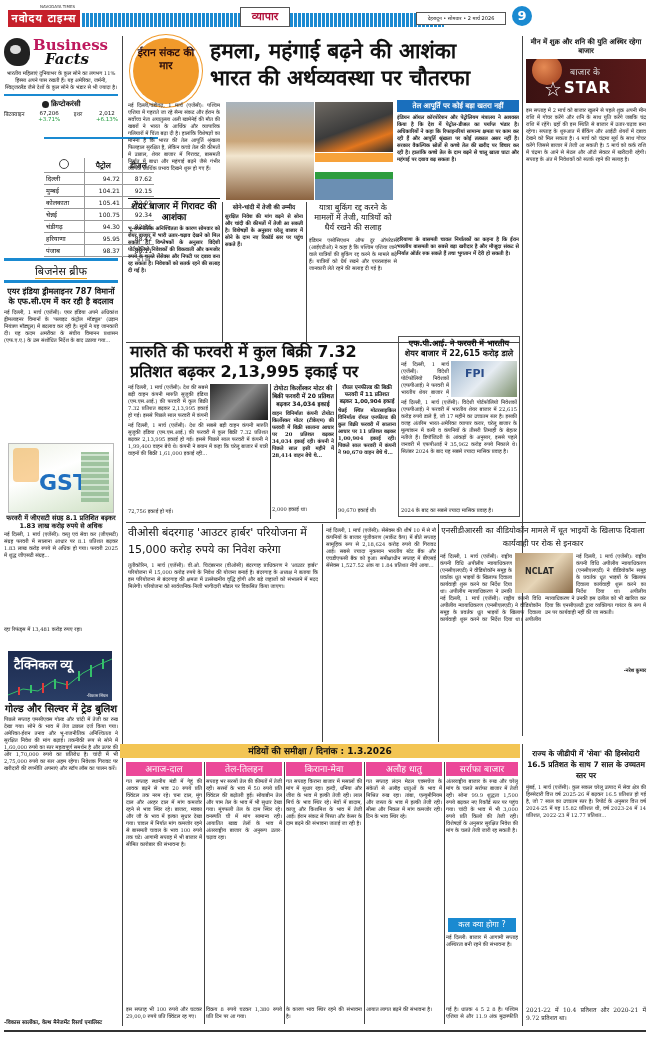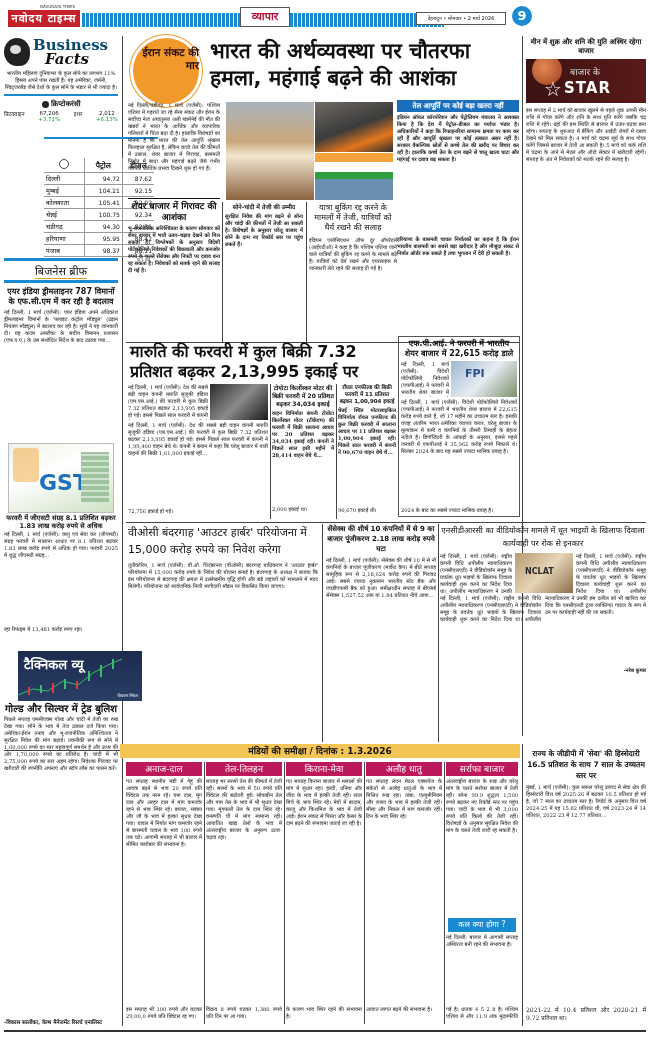--- a/index.html
+++ b/index.html
@@ -14,40 +14,40 @@
   .masthead { top: 4px; left: 4px; width: 642px; height: 26px; }
   .mast-logo { position:absolute; left:4px; top:6px; width:72px; height:17px; background:#c6202b; color:#fff; font-weight:bold; font-size:11px; line-height:17px; text-align:center; letter-spacing:1px; }
   .mast-logo-small { position:absolute; left:36px; top:0px; font-size:4px; color:#333; }
   .mast-stripes { position:absolute; left:78px; top:9px; width:362px; height:14px;
     background: repeating-linear-gradient(90deg, #1a8ad1 0 3px, #fff 3px 4px); }
   .mast-section { position:absolute; left:236px; top:3px; width:50px; height:20px; background:#fff; border:1px solid #555; color:#b0103a; font-weight:bold; font-size:11px; text-align:center; line-height:18px; }
   .mast-date { position:absolute; left:412px; top:8px; width:90px; height:13px; border:1px solid #555; background:#fff; font-size:5px; line-height:11px; text-align:center; }
   .mast-page { position:absolute; left:508px; top:2px; width:20px; height:20px; border-radius:50%; background:#1a8ad1; color:#fff; font-weight:bold; font-size:13px; text-align:center; line-height:20px; }
 
   
-  .bf-title1 { color:#0c4a6e; font-family:"DejaVu Serif", serif; font-weight:bold; font-size:15px; }
+  .bf-title1 { color:#be185d; font-family:"DejaVu Serif", serif; font-weight:bold; font-size:15px; }
   .bf-title2 { font-family:"DejaVu Serif", serif; font-style:italic; font-weight:bold; font-size:15px; color:#111; }
   .fuel-table { border-collapse: collapse; font-size:6px; width:110px; }
   .fuel-table td, .fuel-table th { border-bottom: 1px solid #999; padding: 1px 2px; }
   .fuel-table th { font-weight:bold; font-size:7.5px; text-align:center; border-left:1px solid #999; }
   .fuel-table td.city { font-size:6.5px; }
   .fuel-table td.num { text-align:right; border-left:1px solid #999; }
 
   .section-head { font-size:11px; font-weight:normal; text-align:center; border-top:3px solid #1a8ad1; border-bottom:3px solid #1a8ad1; padding:2px 0; }
   .section-head span { border-bottom: 1.5px solid #e8a020; }
 
-  .iran-badge { left:133px; top:38px; width:66px; height:66px; border-radius:50%; background:#f19a2b; color:#2b0c0c; font-weight:bold; font-size:10.5px; text-align:right; line-height:13px; padding-top:8px; box-shadow: 0 0 0 3px #fff, 0 0 0 4px #f19a2b; }
+  .iran-badge { left:133px; top:38px; width:66px; height:66px; border-radius:50%; background:#f19a2b; color:#2b0c0c; font-weight:bold; font-size:10.5px; text-align:center; line-height:13px; padding-top:8px; box-shadow: 0 0 0 3px #fff, 0 0 0 4px #f19a2b; }
   .main-head { font-weight:bold; font-size:21px; line-height:27px; color:#111; }
 
   .blue-bar { background:#1a6fbd; color:#fff; font-weight:bold; font-size:7px; text-align:center; height:12px; line-height:12px; }
   .sub-head { font-weight:bold; font-size:8px; line-height:10px; text-align:center; }
   .photo { background: linear-gradient(135deg,#8a6a4a,#d2b48c 40%,#6b7f8f 70%,#3b4a56); }
 
   .mandi-bar { left:120px; top:744px; width:400px; height:14px; background:#f3c554; font-weight:bold; font-size:9px; text-align:center; line-height:14px; }
-  .mandi-tab { position:absolute; top:762px; height:14px; background:#be185d; color:#fff; font-size:9px; text-align:center; line-height:14px; }
+  .mandi-tab { position:absolute; top:762px; height:14px; background:#ec4899; color:#fff; font-size:9px; text-align:center; line-height:14px; }
 </style>
 </head>
 <body>
 
 <div class="abs masthead">
   <div class="mast-logo-small">NAVODAYA TIMES</div>
   <div class="mast-logo">नवोदय टाइम्स</div>
   <div class="mast-stripes"></div>
   <div class="mast-section">व्यापार</div>
   <div class="mast-date">देहरादून • सोमवार • 2 मार्च 2026</div>
@@ -140,43 +140,43 @@
 
 <div class="abs" style="left:8px; top:443px; width:106px; height:70px; border:1px solid #bbb; background:linear-gradient(160deg,#eef2e6,#fff 40%,#cfe1c4);">
   <div style="position:absolute; left:30px; top:26px; font-size:22px; font-weight:bold; color:#1f6fbf; font-family:'DejaVu Sans',sans-serif;">GST</div>
   <div style="position:absolute; left:4px; top:4px; width:26px; height:34px; background:#f3a53a; opacity:0.5; border-radius:4px;"></div>
   <div style="position:absolute; right:4px; top:8px; width:28px; height:50px; background:repeating-linear-gradient(0deg,#9fc39f 0 4px,#cfe3cf 4px 6px);"></div>
 </div>
 <div class="abs sub-head" style="left:4px; top:514px; width:114px; font-size:6.5px; line-height:8px;">फरवरी में जीएसटी संग्रह 8.1 प्रतिशित बढ़कर 1.83 लाख करोड़ रुपये से अधिक</div>
 <div class="abs body-text" style="left:4px; top:531px; width:114px; height:92px;">नई दिल्ली, 1 मार्च (एजेंसी): वस्तु एवं सेवा कर (जीएसटी) संग्रह फरवरी में सालाना आधार पर 8.1 प्रतिशत बढ़कर 1.83 लाख करोड़ रुपये से अधिक हो गया। फरवरी 2025 में शुद्ध जीएसटी संग्रह...</div>
 <div class="abs body-text" style="left:4px; top:626px; width:114px; height:8px;">रहा रिफंड्स में 13,481 करोड़ रुपए रहा।</div>
 
-<div class="abs" style="left:18px; top:651px; width:124px; height:50px; background:linear-gradient(180deg,#1d2b4f,#2a3e66); overflow:hidden;">
+<div class="abs" style="left:8px; top:651px; width:104px; height:50px; background:linear-gradient(180deg,#1d2b4f,#2a3e66); overflow:hidden;font-family:Liberation Serif, serif;">
   <div style="position:absolute; left:6px; top:4px; color:#fff; font-weight:bold; font-size:13px;">टैक्निकल व्यू</div>
   <svg width="104" height="50" style="position:absolute; left:0; top:0;">
     <polyline points="0,44 15,38 30,40 45,30 60,34 75,22 90,14 104,8" fill="none" stroke="#34c06a" stroke-width="1"></polyline>
     <rect x="10" y="36" width="2" height="8" fill="#e23b3b"></rect>
       <rect x="22" y="34" width="2" height="8" fill="#34c06a"></rect>
     <rect x="34" y="32" width="2" height="10" fill="#e23b3b"></rect>
       <rect x="46" y="28" width="2" height="10" fill="#34c06a"></rect>
     <rect x="58" y="30" width="2" height="8" fill="#e23b3b"></rect>
       <rect x="70" y="20" width="2" height="10" fill="#34c06a"></rect>
     <rect x="82" y="14" width="2" height="12" fill="#34c06a"></rect>
       <rect x="94" y="8" width="2" height="10" fill="#34c06a"></rect>
   </svg>
   <div style="position:absolute; right:4px; bottom:3px; color:#fff; font-size:4px;">-विकास सिंघल</div>
 </div>
 <div class="abs sub-head" style="left:4px; top:704px; width:114px; font-size:10px;">गोल्ड और सिल्वर में ट्रेड बुलिश</div>
 <div class="abs body-text" style="left:4px; top:716px; width:114px; height:300px;">पिछले सप्ताह एमसीएक्स गोल्ड और चांदी में तेजी का रुख देखा गया। सोने के भाव में तेज उछाल दर्ज किया गया। अमेरिका-ईरान तनाव और भू-राजनीतिक अनिश्चितता ने सुरक्षित निवेश की मांग बढ़ाई। तकनीकी रूप से सोने में 1,60,000 रुपये का स्तर महत्वपूर्ण समर्थन है और ऊपर की ओर 1,70,000 रुपये का प्रतिरोध है। चांदी में भी 2,75,000 रुपये का स्तर अहम रहेगा। निवेशक गिरावट पर खरीदारी की रणनीति अपनाएं और स्टॉप लॉस का पालन करें।</div>
 <div class="abs" style="left:4px; top:1018px; width:114px; font-size:5.5px; font-weight:bold;">-विकास सालोंका, वेल्थ मैनेजमेंट रिसर्च एनालिस्ट</div>
 
 <div class="abs iran-badge">ईरान संकट की मार</div>
 <div class="abs main-head" style="left:210px; top:38px; width:310px;">
+  <div>हमला, महंगाई बढ़ने की आशंका</div>
   <div>भारत की अर्थव्यवस्था पर चौतरफा</div>
-  <div>हमला, महंगाई बढ़ने की आशंका</div>
 </div>
 
 <div class="abs body-text" style="left:128px; top:102px; width:92px; height:94px;">नई दिल्ली/चंडीगढ़, 1 मार्च (एजेंसी): पश्चिम एशिया में गहराते जा रहे सैन्य संकट और ईरान के सर्वोच्च नेता अयातुल्ला अली खामेनेई की मौत की खबरों ने भारत के आर्थिक और व्यापारिक गलियारों में चिंता बढ़ा दी है। हालांकि विशेषज्ञों का मानना है कि भारत की तेल आपूर्ति श्रृंखला फिलहाल सुरक्षित है, लेकिन कच्चे तेल की कीमतों में उछाल, शेयर बाजार में गिरावट, बासमती निर्यात में बाधा और महंगाई बढ़ने जैसे गंभीर व्यापक आर्थिक प्रभाव दिखने शुरू हो गए हैं।</div>
 
 <div class="abs photo" style="left:226px; top:102px; width:88px; height:98px; background:linear-gradient(180deg,#a9b4bd 0,#caa67a 40%,#f2e6cf 55%,#8b6340 100%);"></div>
 <div class="abs photo" style="left:315px; top:102px; width:78px; height:50px; background:linear-gradient(160deg,#6f6a63,#3b3b3b 50%,#e3761d 75%,#2d2d2d);"></div>
 <div class="abs photo" style="left:315px; top:153px; width:78px; height:47px; background:linear-gradient(180deg,#f7a23a 0 20%,#fff 20% 40%,#2e9d3f 40% 55%,#6b8fb3 55% 100%);"></div>
 
 <div class="abs" style="left:397px; top:100px; width:122px;">
   <div class="blue-bar">तेल आपूर्ति पर कोई बड़ा खतरा नहीं</div>
@@ -252,21 +252,20 @@
 
 <div class="rule-h" style="left:126px; top:522px; width:520px;"></div>
 
 <div class="abs" style="left:128px; top:524px; width:190px;">
   <div class="main-head" style="font-size:11px; line-height:17px; font-weight:normal;">वीओसी बंदरगाह 'आउटर हार्बर' परियोजना में 15,000 करोड़ रुपये का निवेश करेगा</div>
   <div class="body-text" style="height:178px; margin-top:4px;">तूतीकोरिन, 1 मार्च (एजेंसी): वी.ओ. चिदंबरनार (वीओसी) बंदरगाह प्राधिकरण ने 'आउटर हार्बर' परियोजना में 15,000 करोड़ रुपये के निवेश की योजना बनाई है। बंदरगाह के अध्यक्ष ने बताया कि इस परियोजना से बंदरगाह की क्षमता में उल्लेखनीय वृद्धि होगी और बड़े जहाजों को संभालने में मदद मिलेगी। परियोजना को सार्वजनिक-निजी भागीदारी मॉडल पर विकसित किया जाएगा।</div>
 </div>
 
 <div class="rule-v" style="left:322px; top:524px; height:218px;"></div>
 <div class="abs" style="left:326px; top:524px; width:110px;">
-  <div class="sub-head" style="font-size:7px; line-height:10px;">सेंसेक्स की शीर्ष 10 कंपनियों में से 9 का बाजार पूंजीकरण 2.18 लाख करोड़ रुपये घटा</div>
   <div class="body-text" style="height:186px; margin-top:3px;">नई दिल्ली, 1 मार्च (एजेंसी): सेंसेक्स की शीर्ष 10 में से नौ कंपनियों के बाजार पूंजीकरण (मार्केट कैप) में बीते सप्ताह सामूहिक रूप से 2,18,624 करोड़ रुपये की गिरावट आई। सबसे ज्यादा नुकसान भारतीय स्टेट बैंक और एचडीएफसी बैंक को हुआ। समीक्षाधीन सप्ताह में बीएसई सेंसेक्स 1,527.52 अंक या 1.84 प्रतिशत नीचे आया...</div>
 </div>
 
 <div class="rule-v" style="left:438px; top:524px; height:218px;"></div>
 <div class="abs" style="left:440px; top:524px; width:206px;">
   <div class="sub-head" style="font-size:8px; line-height:13px; font-weight:normal;">एनसीडीआरसी का वीडियोकॉन मामले में धूत भाइयों के खिलाफ दिवाला कार्यवाही पर रोक से इनकार</div>
   <div style="display:flex; gap:3px; margin-top:3px;">
     <div class="body-text" style="width:72px; height:40px;">नई दिल्ली, 1 मार्च (एजेंसी): राष्ट्रीय कंपनी विधि अपीलीय न्यायाधिकरण (एनसीएलएटी) ने वीडियोकॉन समूह के प्रवर्तक धूत भाइयों के खिलाफ दिवाला कार्यवाही शुरू करने का निर्देश दिया था। अपीलीय न्यायाधिकरण ने उनकी इस दलील को भी खारिज कर दिया कि एनसीएलटी द्वारा व्यक्तिगत गारंटर के रूप में उन पर कार्यवाही नहीं की जा सकती।</div>
     <div style="width:58px; height:40px; background:linear-gradient(135deg,#b79a74,#e6d5b7 50%,#8c6d4a); position:relative;">
       <span style="position:absolute; left:10px; top:14px; font-weight:bold; font-size:8px; color:#2a2a2a;">NCLAT</span>

